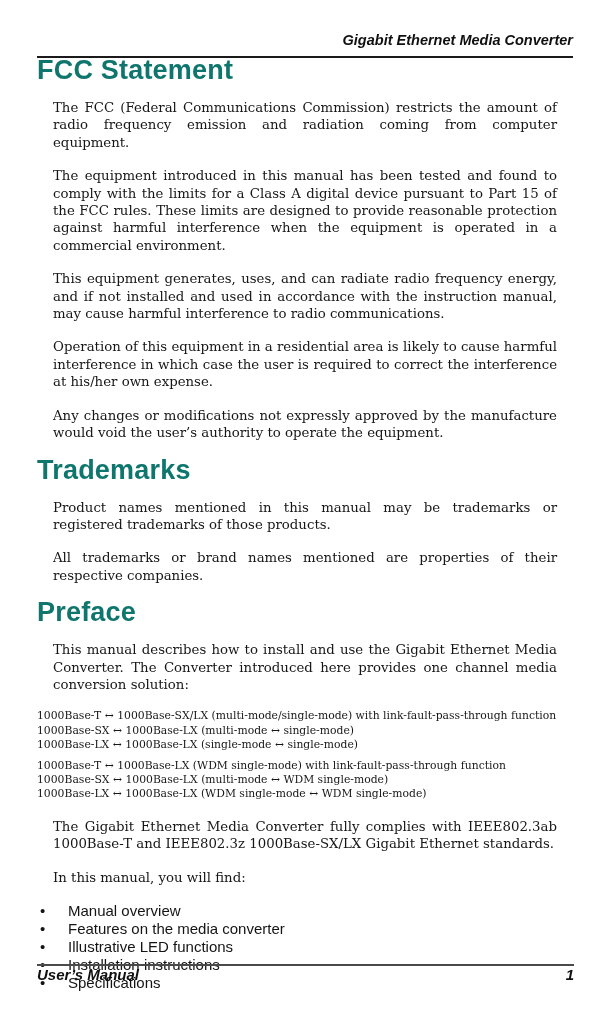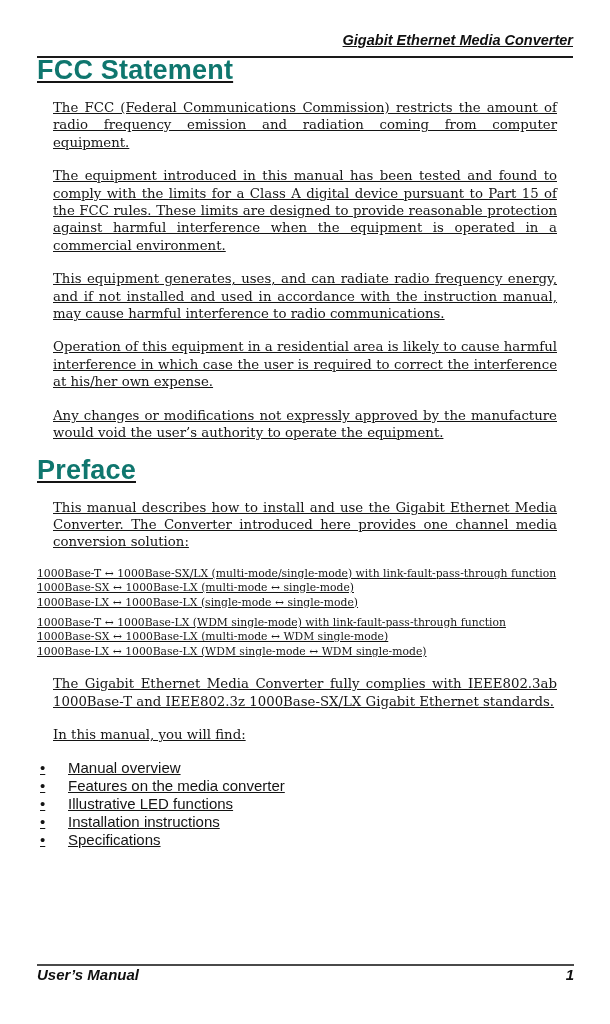--- a/index.html
+++ b/index.html
@@ -4,21 +4,20 @@
 <style>
   html, body { margin: 0; padding: 0; background: #ffffff; }
   .page {
     position: relative;
     width: 610px;
     height: 1024px;
     background: #ffffff;
     color: #141414;
     overflow: hidden;
     font-family: "DejaVu Serif", serif;
-    text-decoration: underline;
   }
   .content { padding: 0 37px; }
 
   
   .header-title {
     margin-top: 33px;
     text-align: right;
     font-family: "Liberation Sans", sans-serif;
     font-weight: bold;
     font-style: italic;
@@ -126,20 +125,25 @@
 
     <section>
       <h1 class="sec-heading h-fcc">FCC Statement</h1>
       <p class="body-par first-par">The FCC (Federal Communications Commission) restricts the amount of radio frequency emission and radiation coming from computer equipment.</p>
       <p class="body-par">The equipment introduced in this manual has been tested and found to comply with the limits for a Class A digital device pursuant to Part 15 of the FCC rules. These limits are designed to provide reasonable protection against harmful interference when the equipment is operated in a commercial environment.</p>
       <p class="body-par">This equipment generates, uses, and can radiate radio frequency energy, and if not installed and used in accordance with the instruction manual, may cause harmful interference to radio communications.</p>
       <p class="body-par">Operation of this equipment in a residential area is likely to cause harmful interference in which case the user is required to correct the interference at his/her own expense.</p>
       <p class="body-par">Any changes or modifications not expressly approved by the manufacture would void the user’s authority to operate the equipment.</p>
     </section>
 
+    <section>
+      <h1 class="sec-heading h-trademarks">Trademarks</h1>
+      <p class="body-par first-par">Product names mentioned in this manual may be trademarks or registered trademarks of those products.</p>
+      <p class="body-par">All trademarks or brand names mentioned are properties of their respective companies.</p>
+    </section>
 
     <section>
       <h1 class="sec-heading h-preface">Preface</h1>
       <p class="body-par first-par">This manual describes how to install and use the Gigabit Ethernet Media Converter. The Converter introduced here provides one channel media conversion solution:</p>
 
       <div class="spec-group">
         <div class="spec-line">1000Base-T ↔ 1000Base-SX/LX (multi-mode/single-mode) with link-fault-pass-through function</div>
         <div class="spec-line">1000Base-SX ↔ 1000Base-LX (multi-mode ↔ single-mode)</div>
         <div class="spec-line">1000Base-LX ↔ 1000Base-LX (single-mode ↔ single-mode)</div>
       </div>

